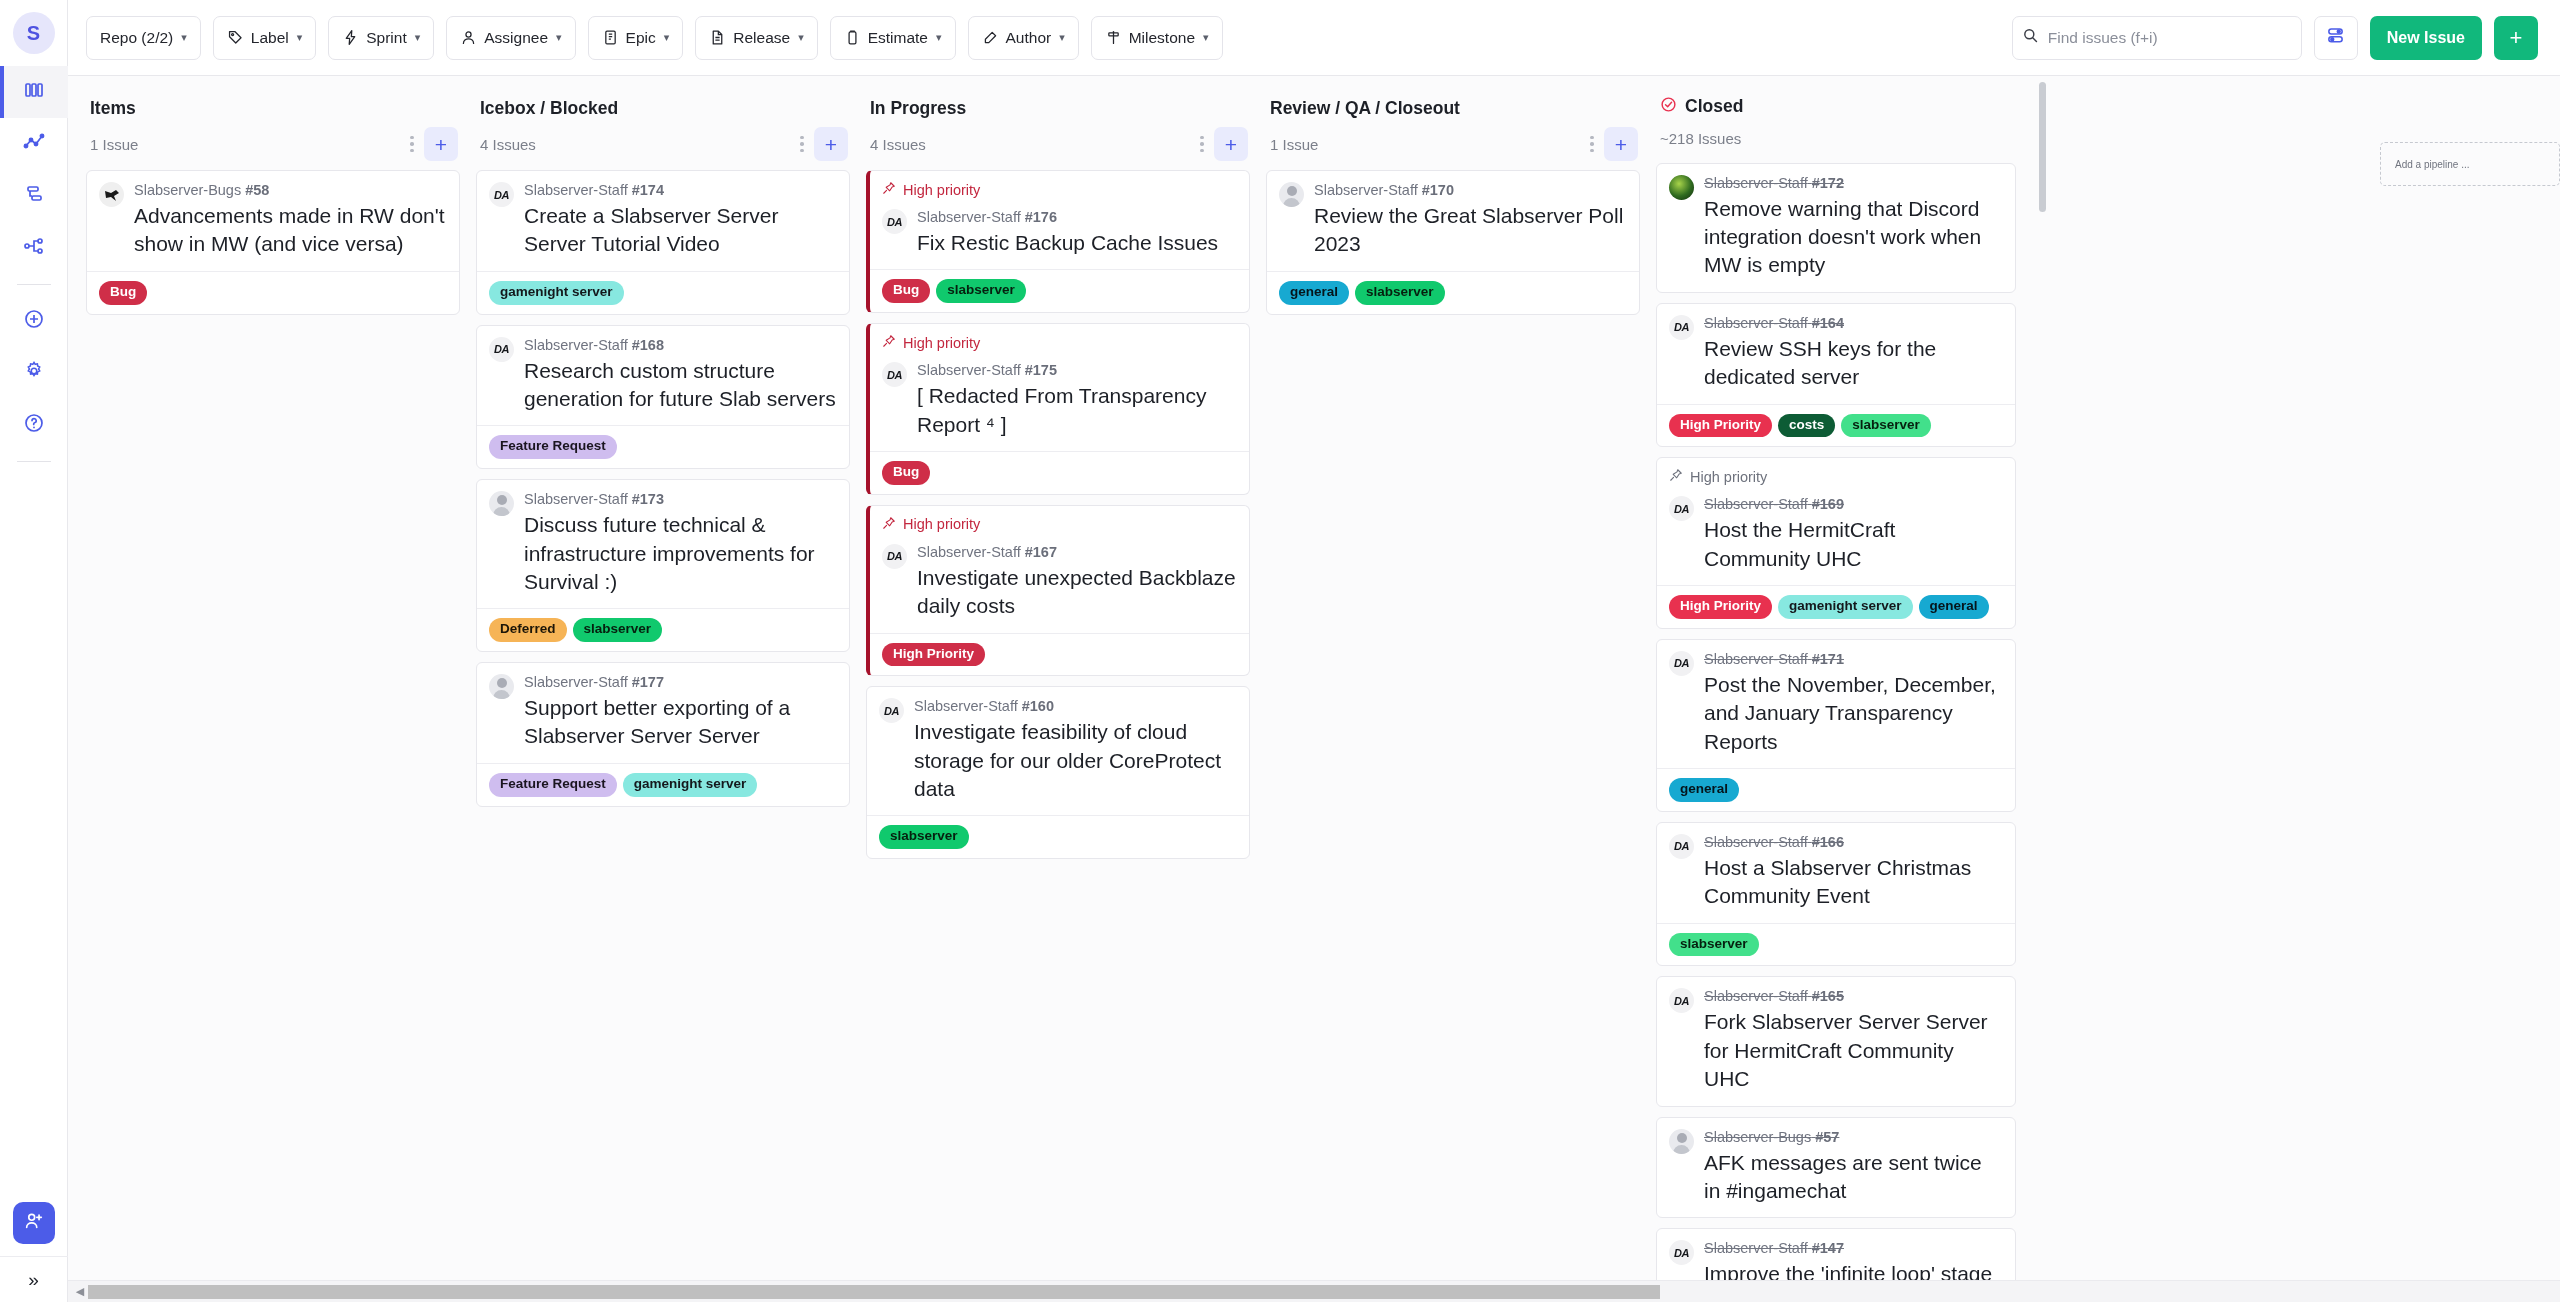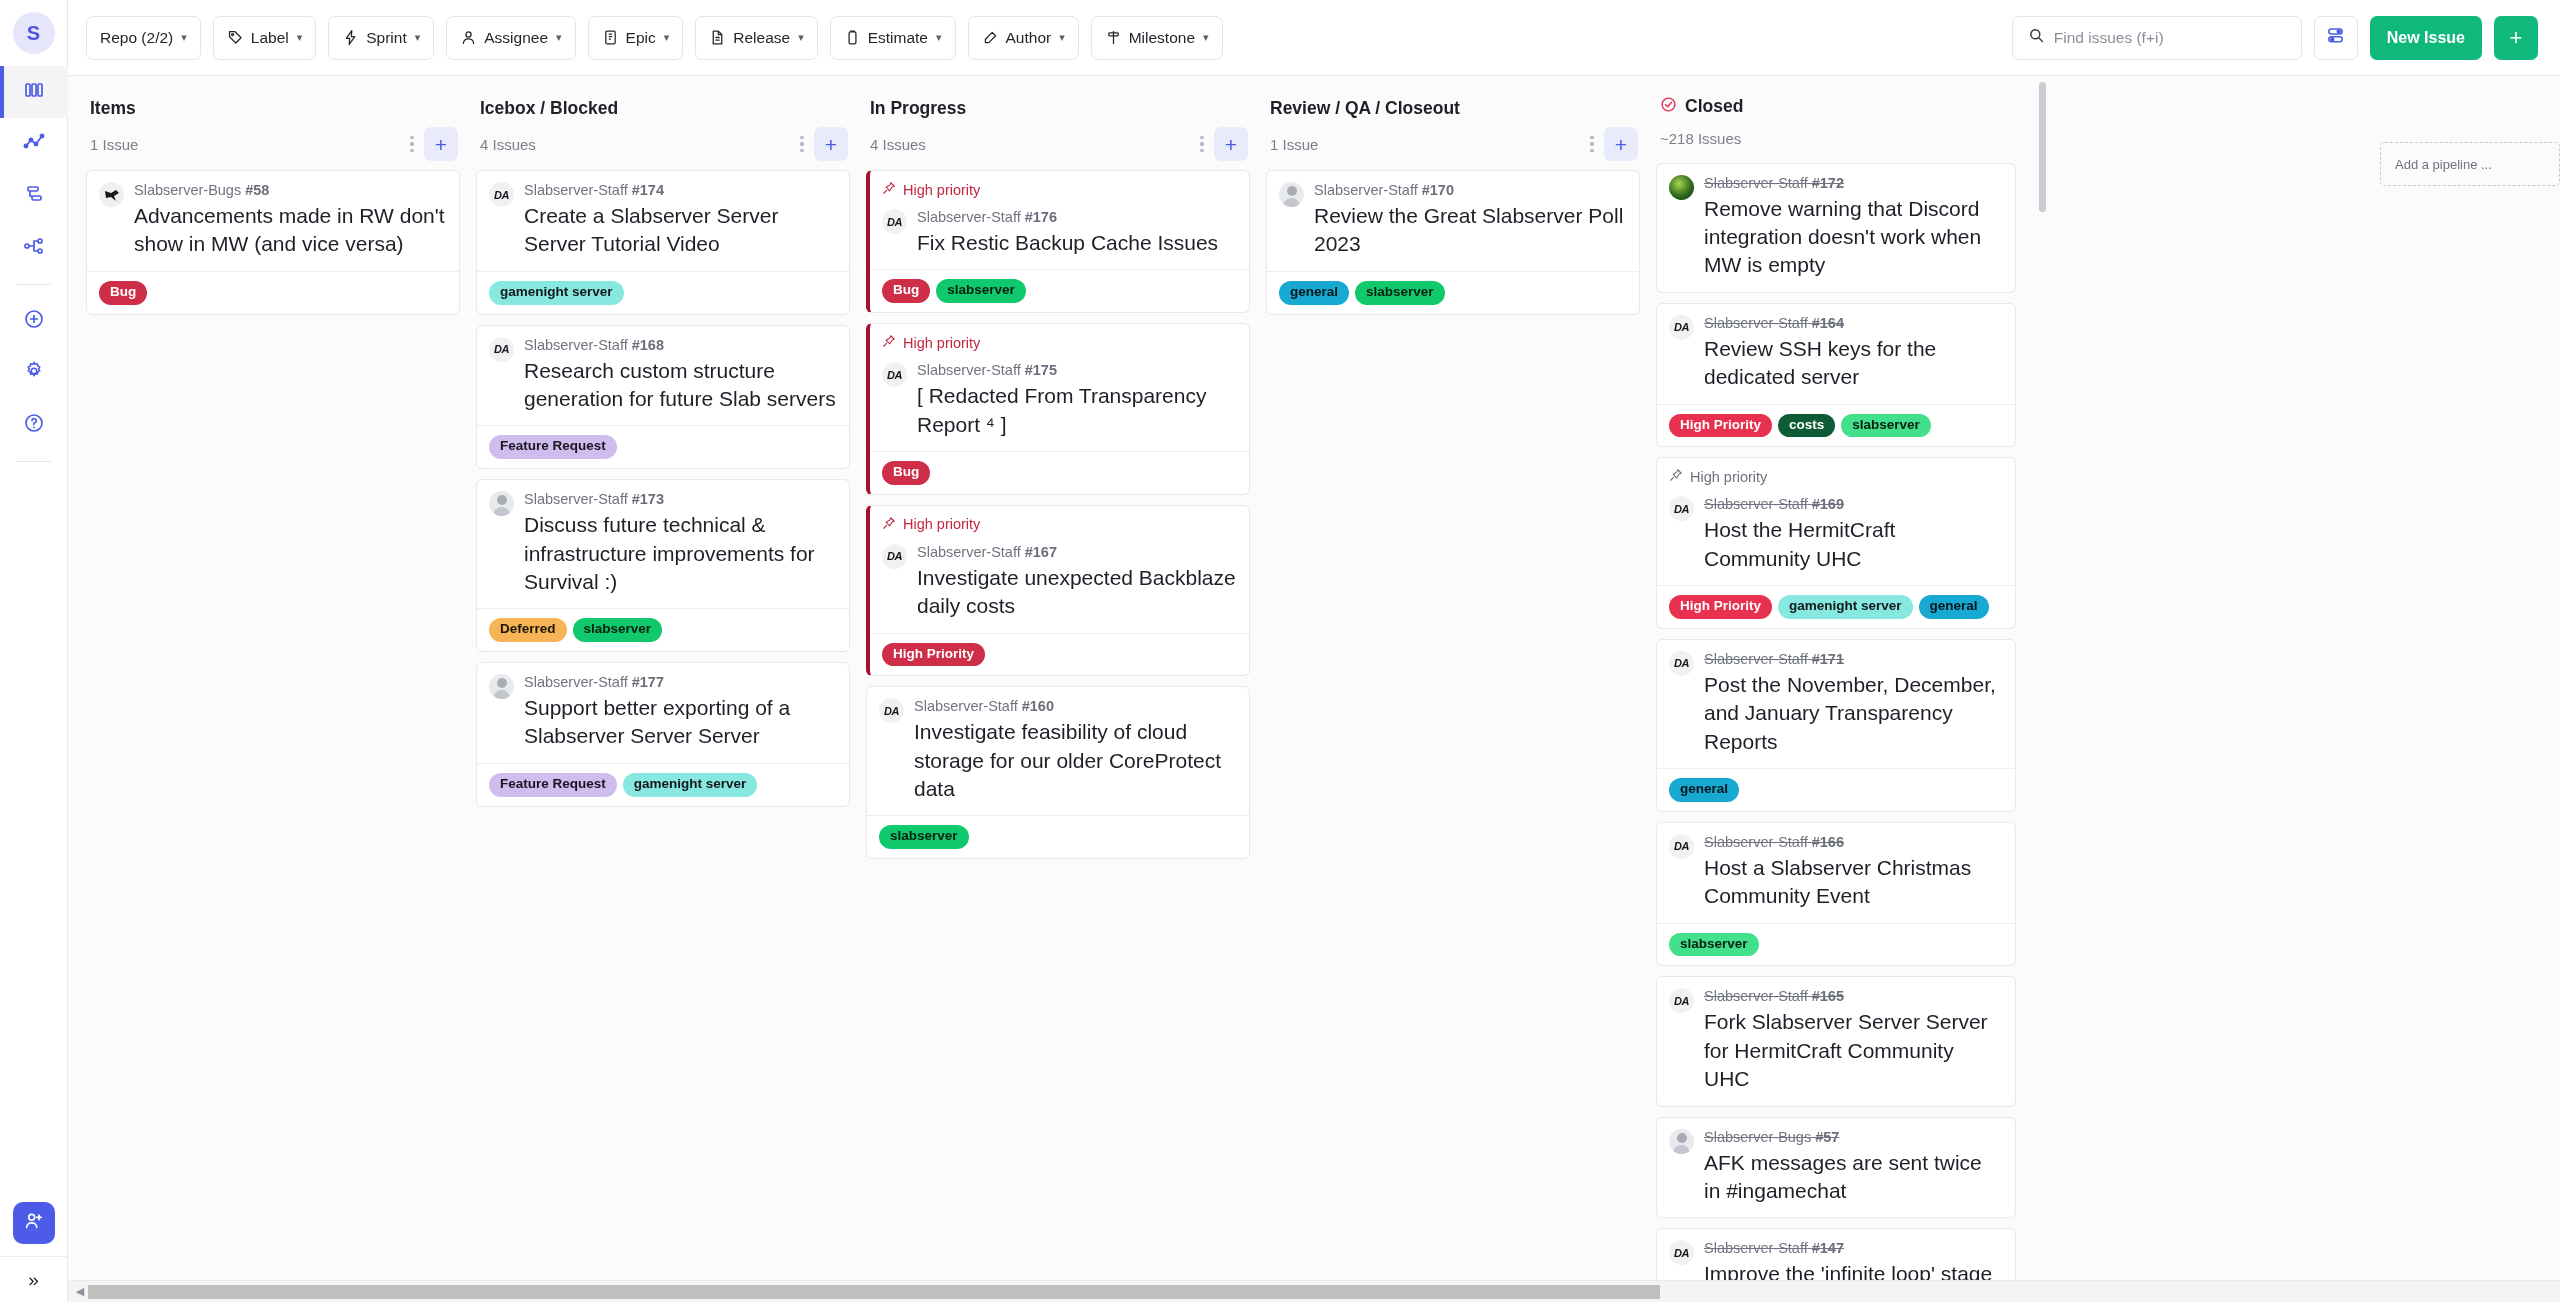--- a/index.html
+++ b/index.html
@@ -63,21 +63,21 @@
   .filter-btn {
     height: 44px; padding: 0 13px; border: 1px solid #e4e4ea; border-radius: 7px;
     background: #fff; display: flex; align-items: center; gap: 7px;
     font-size: 15.5px; color: #24262d; white-space: nowrap;
   }
   .filter-btn .caret { color: #5b5f6b; font-size: 11px; margin-left: 1px; }
   .filter-btn svg { display: block; }
   .tb-spacer { flex: 1 1 auto; }
   #search {
     width: 290px; height: 44px; border: 1px solid #e4e4ea; border-radius: 7px;
-    background: #fff; display: flex; align-items: center; gap: 9px; padding: 0 15px;
+    background: #fff; display: flex; align-items: center; gap: 9px; padding: 0 9px;
   }
   #search .ph { font-size: 15.5px; color: #8b8f9a; }
   .icon-sq {
     width: 44px; height: 44px; border: 1px solid #e4e4ea; border-radius: 7px;
     background: #fff; display: flex; align-items: center; justify-content: center;
   }
   .btn-green {
     height: 44px; padding: 0 17px; border-radius: 7px; background: #11b87c;
     color: #fff; font-size: 16px; font-weight: 700;
     display: flex; align-items: center; justify-content: center;
@@ -177,21 +177,21 @@
   .closed-track {
     position: absolute; right: 0px; top: 0; width: 7px; bottom: 0; background: transparent;
   }
   #closed-body { overflow: hidden; padding-right: 14px; }
 
   
   #pipeline-col { width: 180px; flex: 0 0 180px; padding-top: 66px; }
   .add-pipeline {
     border: 1.5px dashed #c6c9d0; border-radius: 5px; height: 44px;
     display: flex; align-items: center; padding: 0 14px;
-    font-size: 13px; color: #70747f; background: #fbfbfc;
+    font-size: 10px; color: #70747f; background: #fbfbfc;
   }
 
   
   #hscroll {
     height: 22px; flex: 0 0 22px; background: #f4f4f6;
     display: flex; align-items: center; padding: 0 0 0 4px;
     border-top: 1px solid #eaeaee;
   }
   #hscroll .arrow { width: 16px; text-align: center; color: #8d9098; font-size: 11px; }
   #hscroll .thumb { height: 14px; background: #bfbfbf; border-radius: 0; flex: 1 1 auto;

